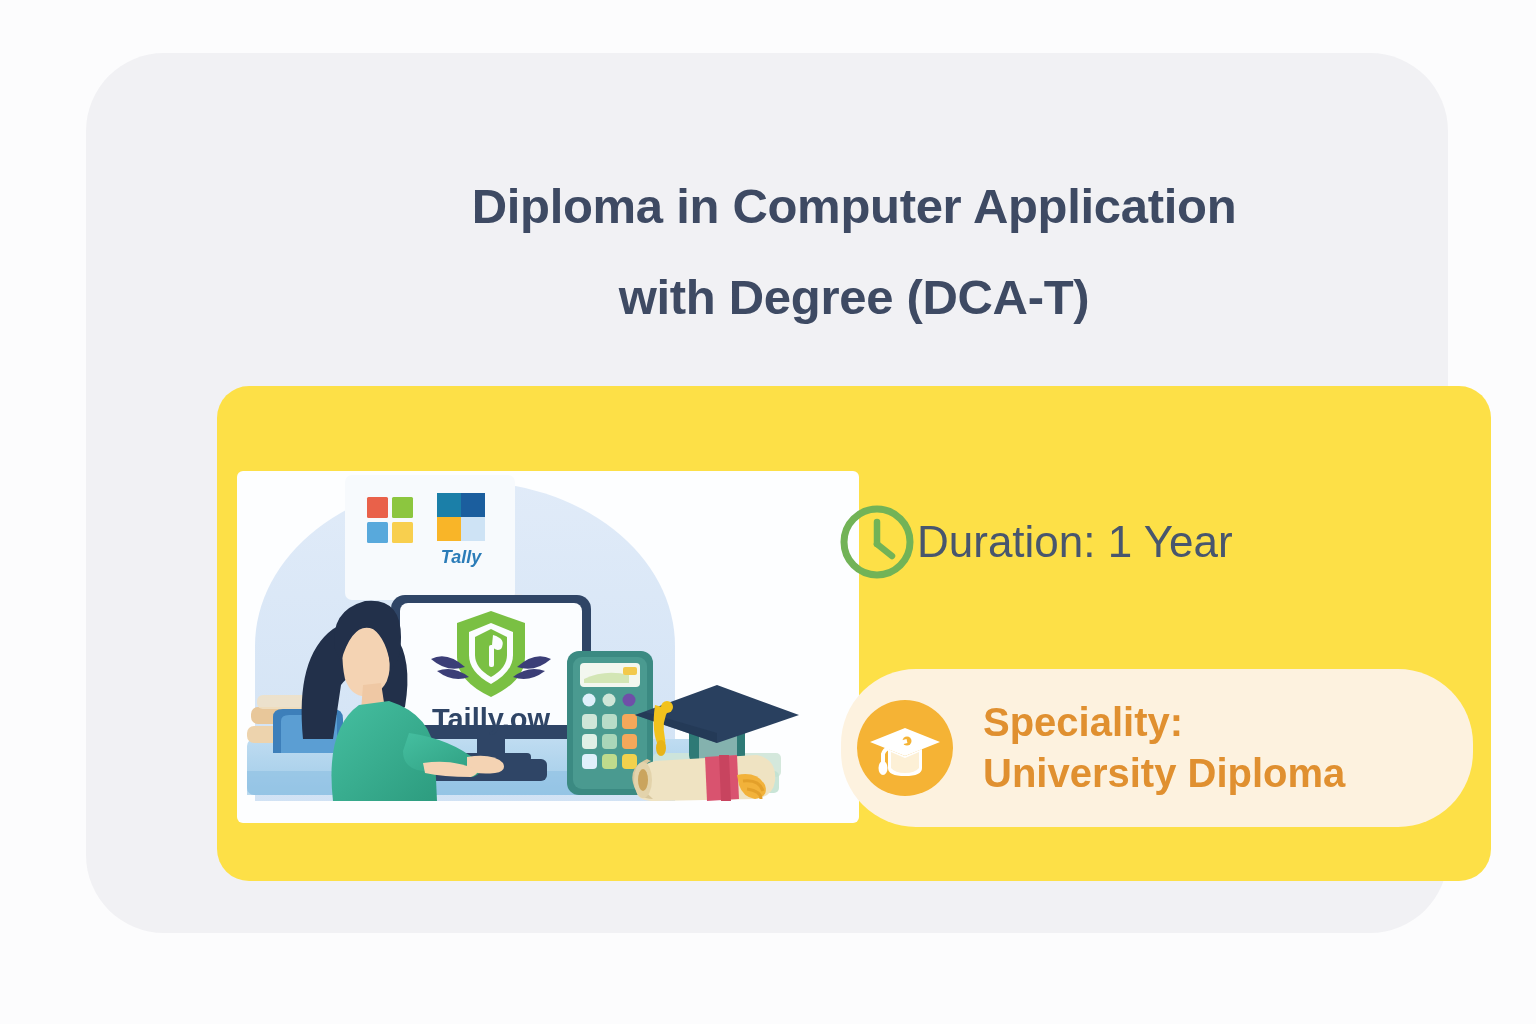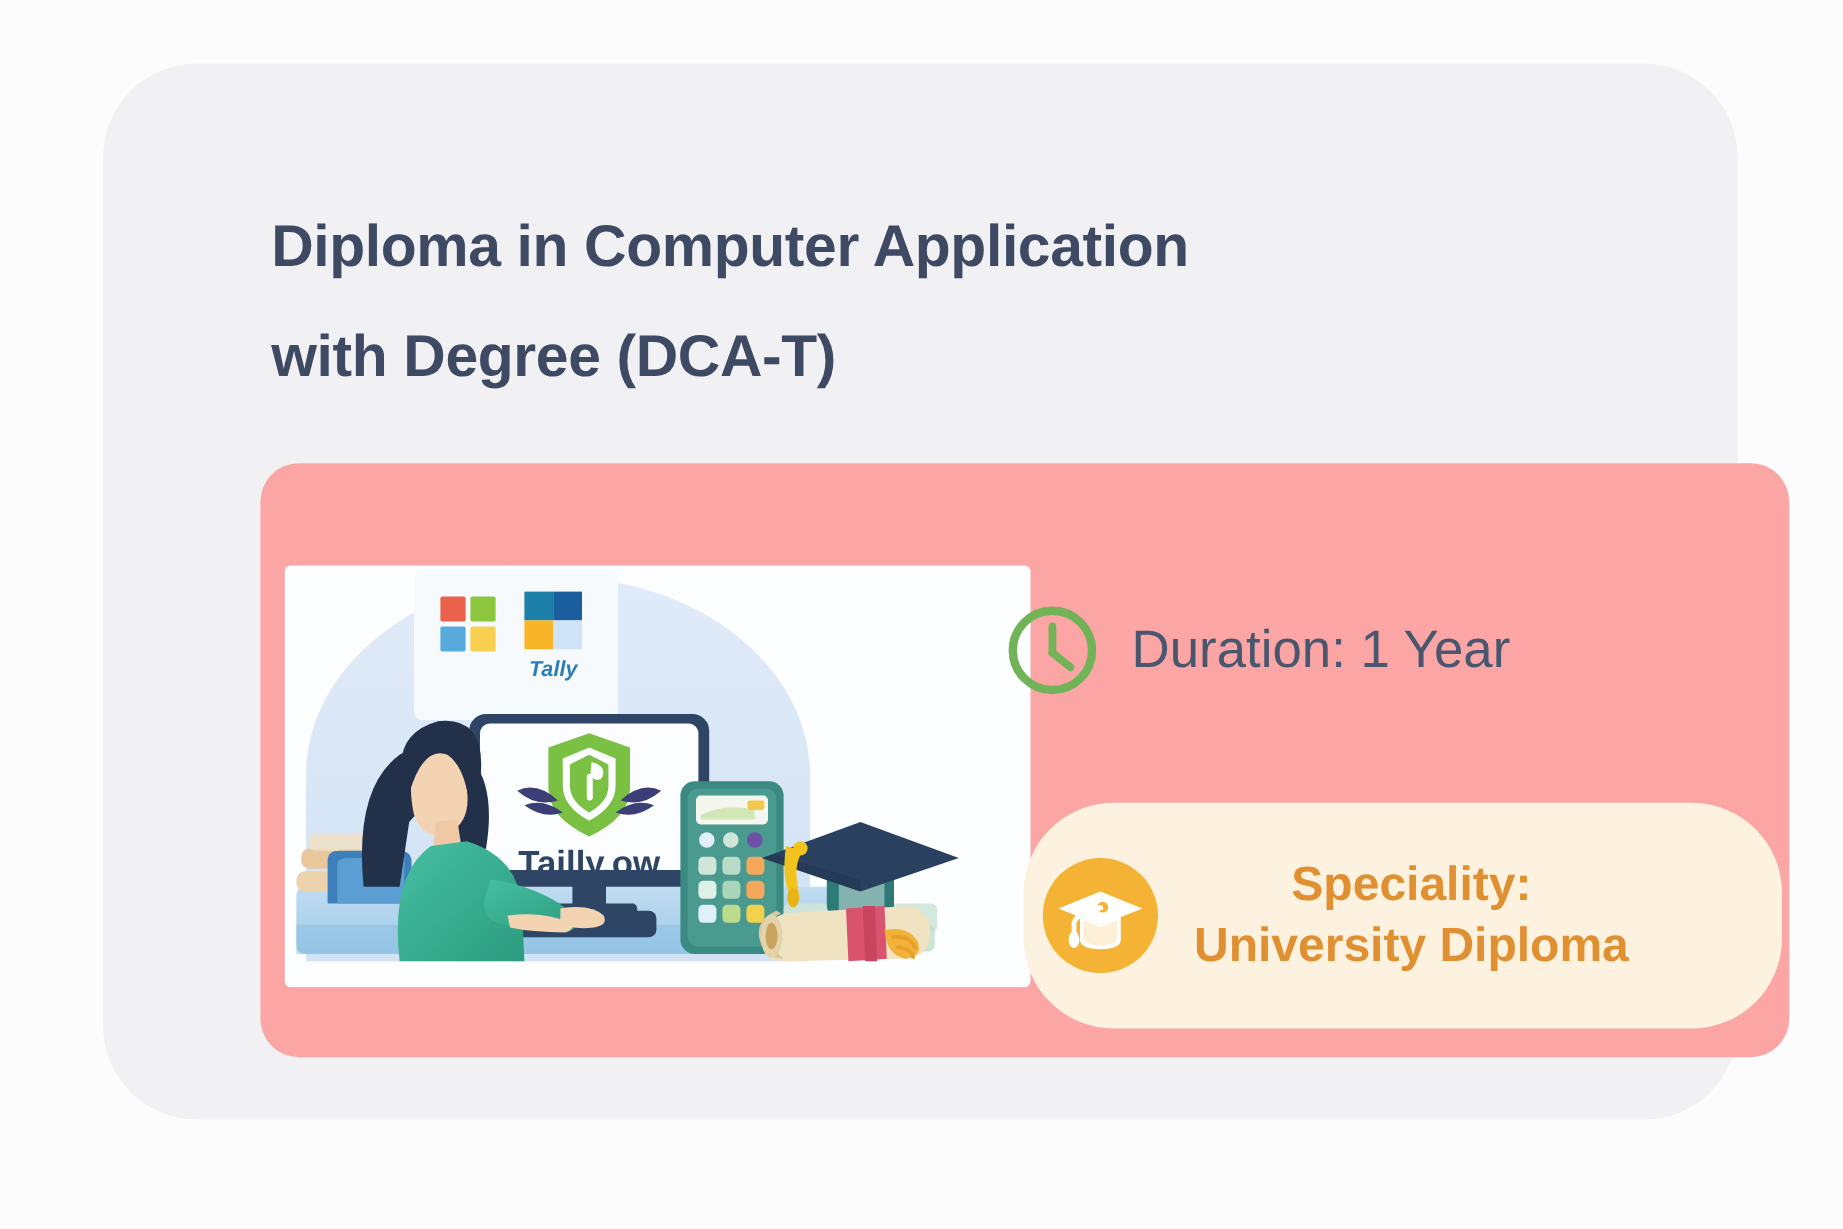--- a/index.html
+++ b/index.html
@@ -31,41 +31,41 @@
     background: #f1f1f4;
     border-radius: 78px;
   }
 
   
   #course-title {
     position: absolute;
     left: 140px;
     top: 108px;
     width: 1256px;
+    text-align: center;
     color: #3e4a63;
     font-weight: bold;
     font-size: 49px;
     line-height: 1.85;
     letter-spacing: -0.3px;
   }
   #course-title .line {
     display: block;
   }
 
   
   #inner-card {
     position: absolute;
     left: 131px;
     top: 333px;
     width: 1274px;
     height: 495px;
-    background: #fca5a5;
+    background: #fde047;
     border-radius: 32px;
     overflow: hidden;
-    text-align: center;
   }
 
   
   #illustration {
     position: absolute;
     left: 20px;
     top: 85px;
     width: 622px;
     height: 352px;
     overflow: hidden;
@@ -93,34 +93,33 @@
     height: 80px;
     display: flex;
     align-items: center;
   }
   #clock-icon {
     width: 80px;
     height: 80px;
     flex: 0 0 auto;
   }
   #duration-text {
-    margin-left: 26px;
     color: #48566e;
     font-size: 44px;
     font-weight: normal;
     white-space: nowrap;
   }
 
   
   #speciality-pill {
     position: absolute;
-    left: 16px;
+    left: 4px;
     top: 193px;
     width: 632px;
-    height: 188px;
+    height: 158px;
     background: #fdf2df;
     border-radius: 75px;
     display: flex;
     align-items: center;
     box-sizing: border-box;
     padding-left: 14px;
   }
   #cap-badge {
     width: 100px;
     height: 100px;

